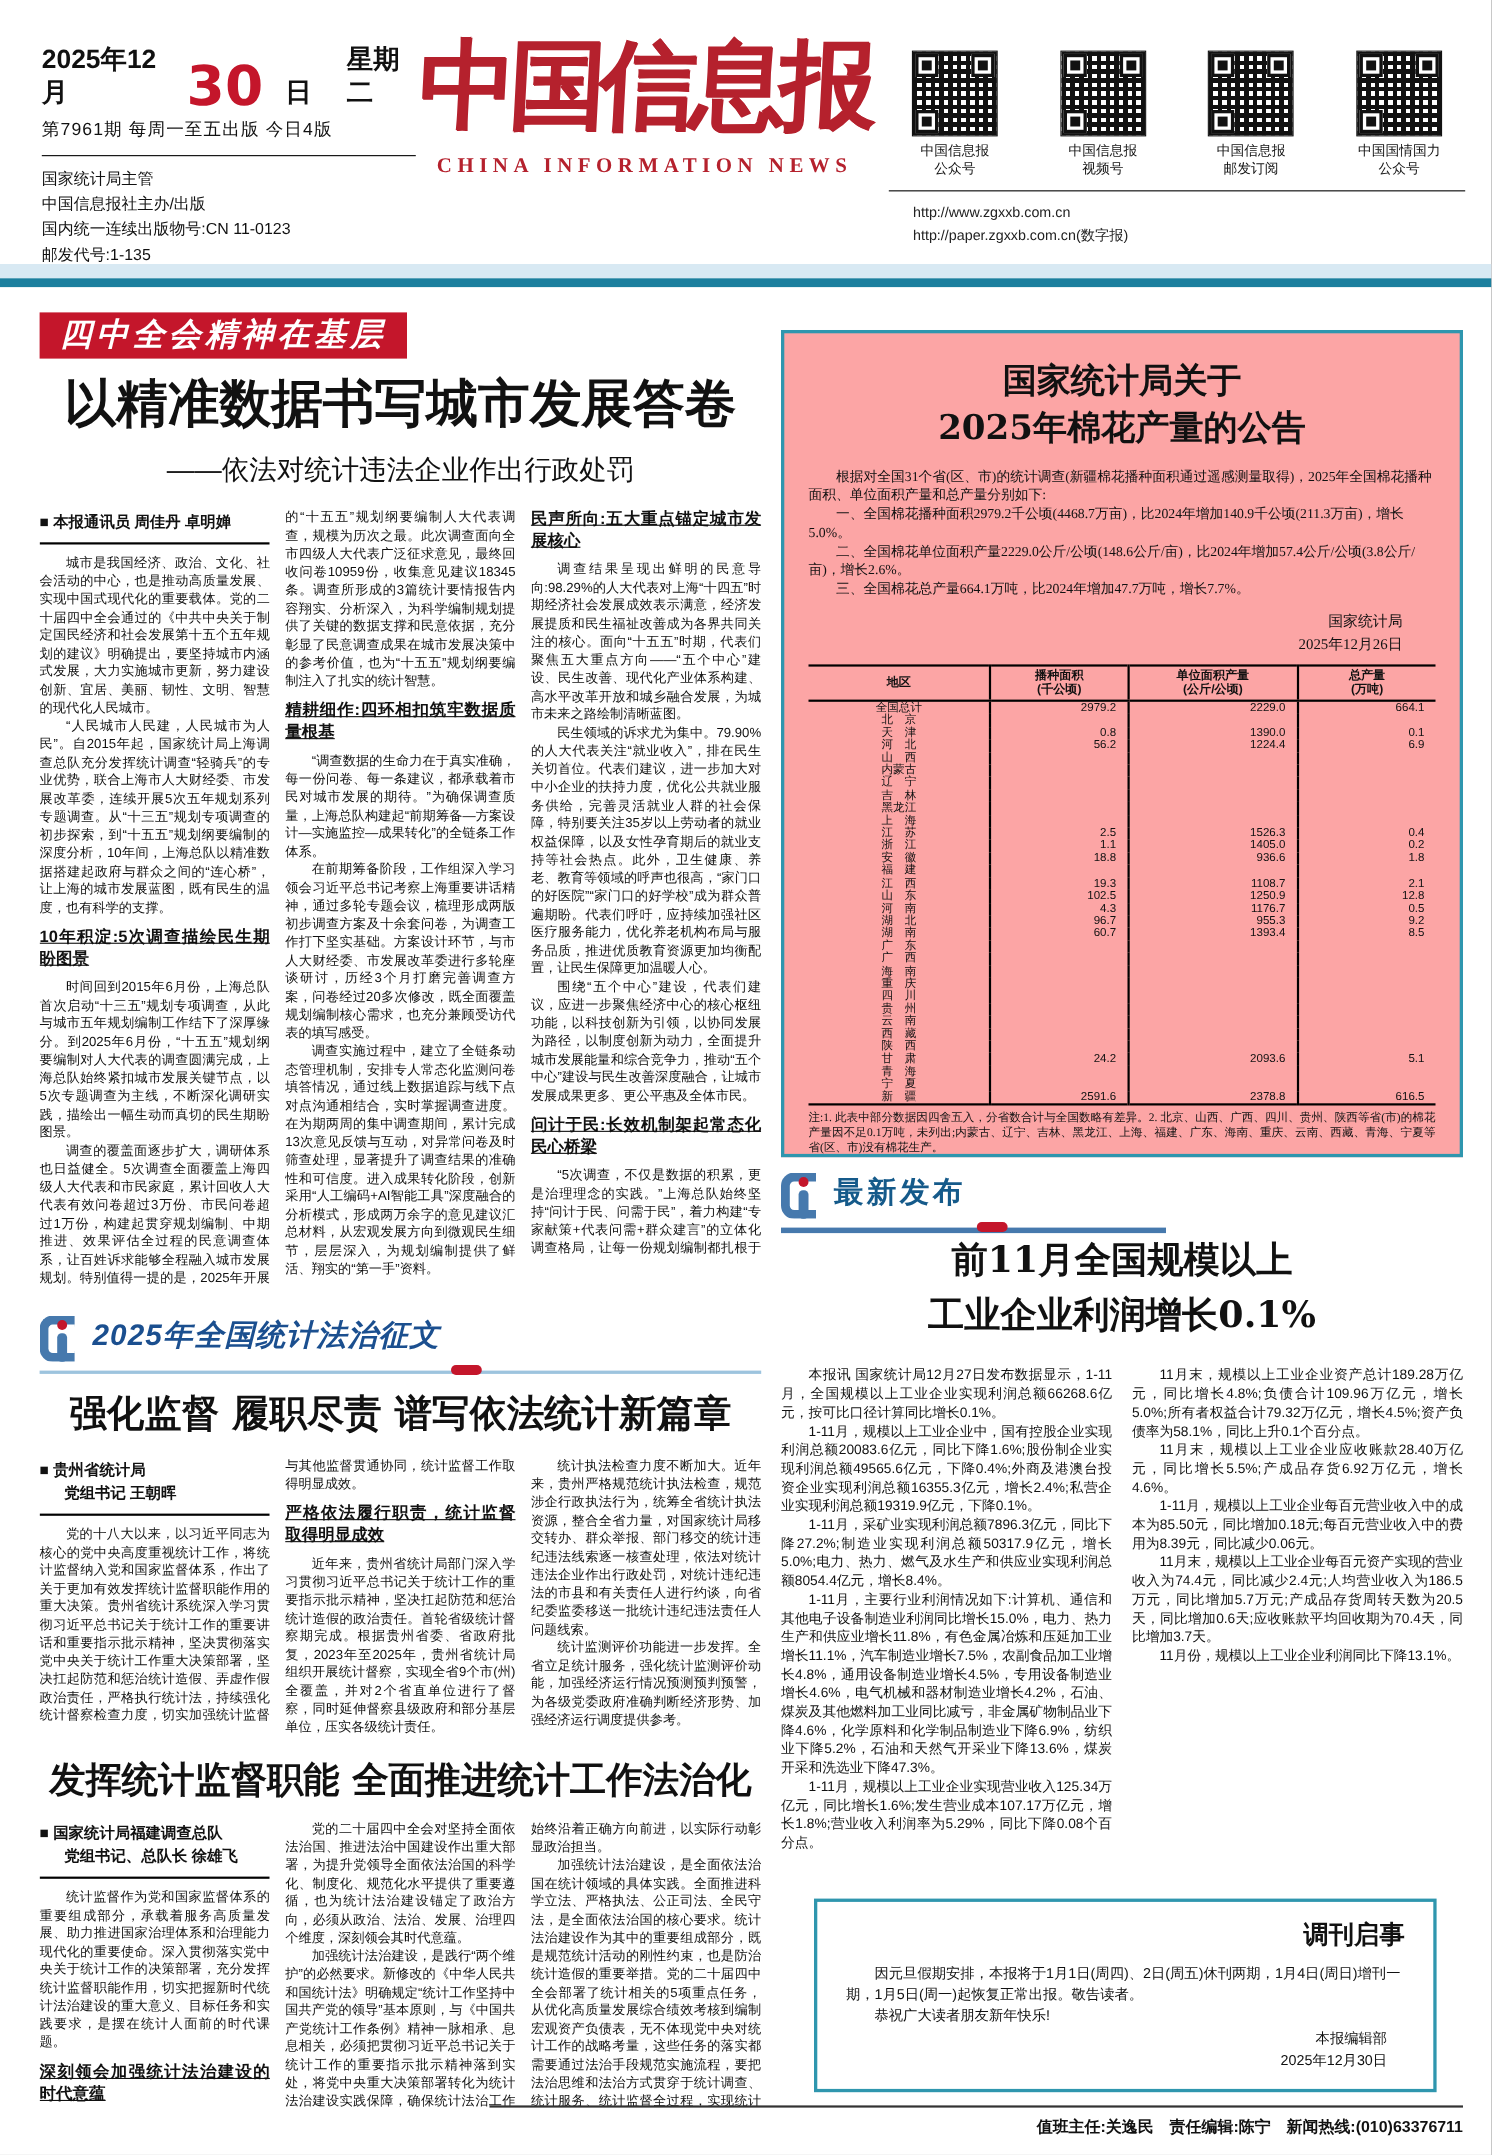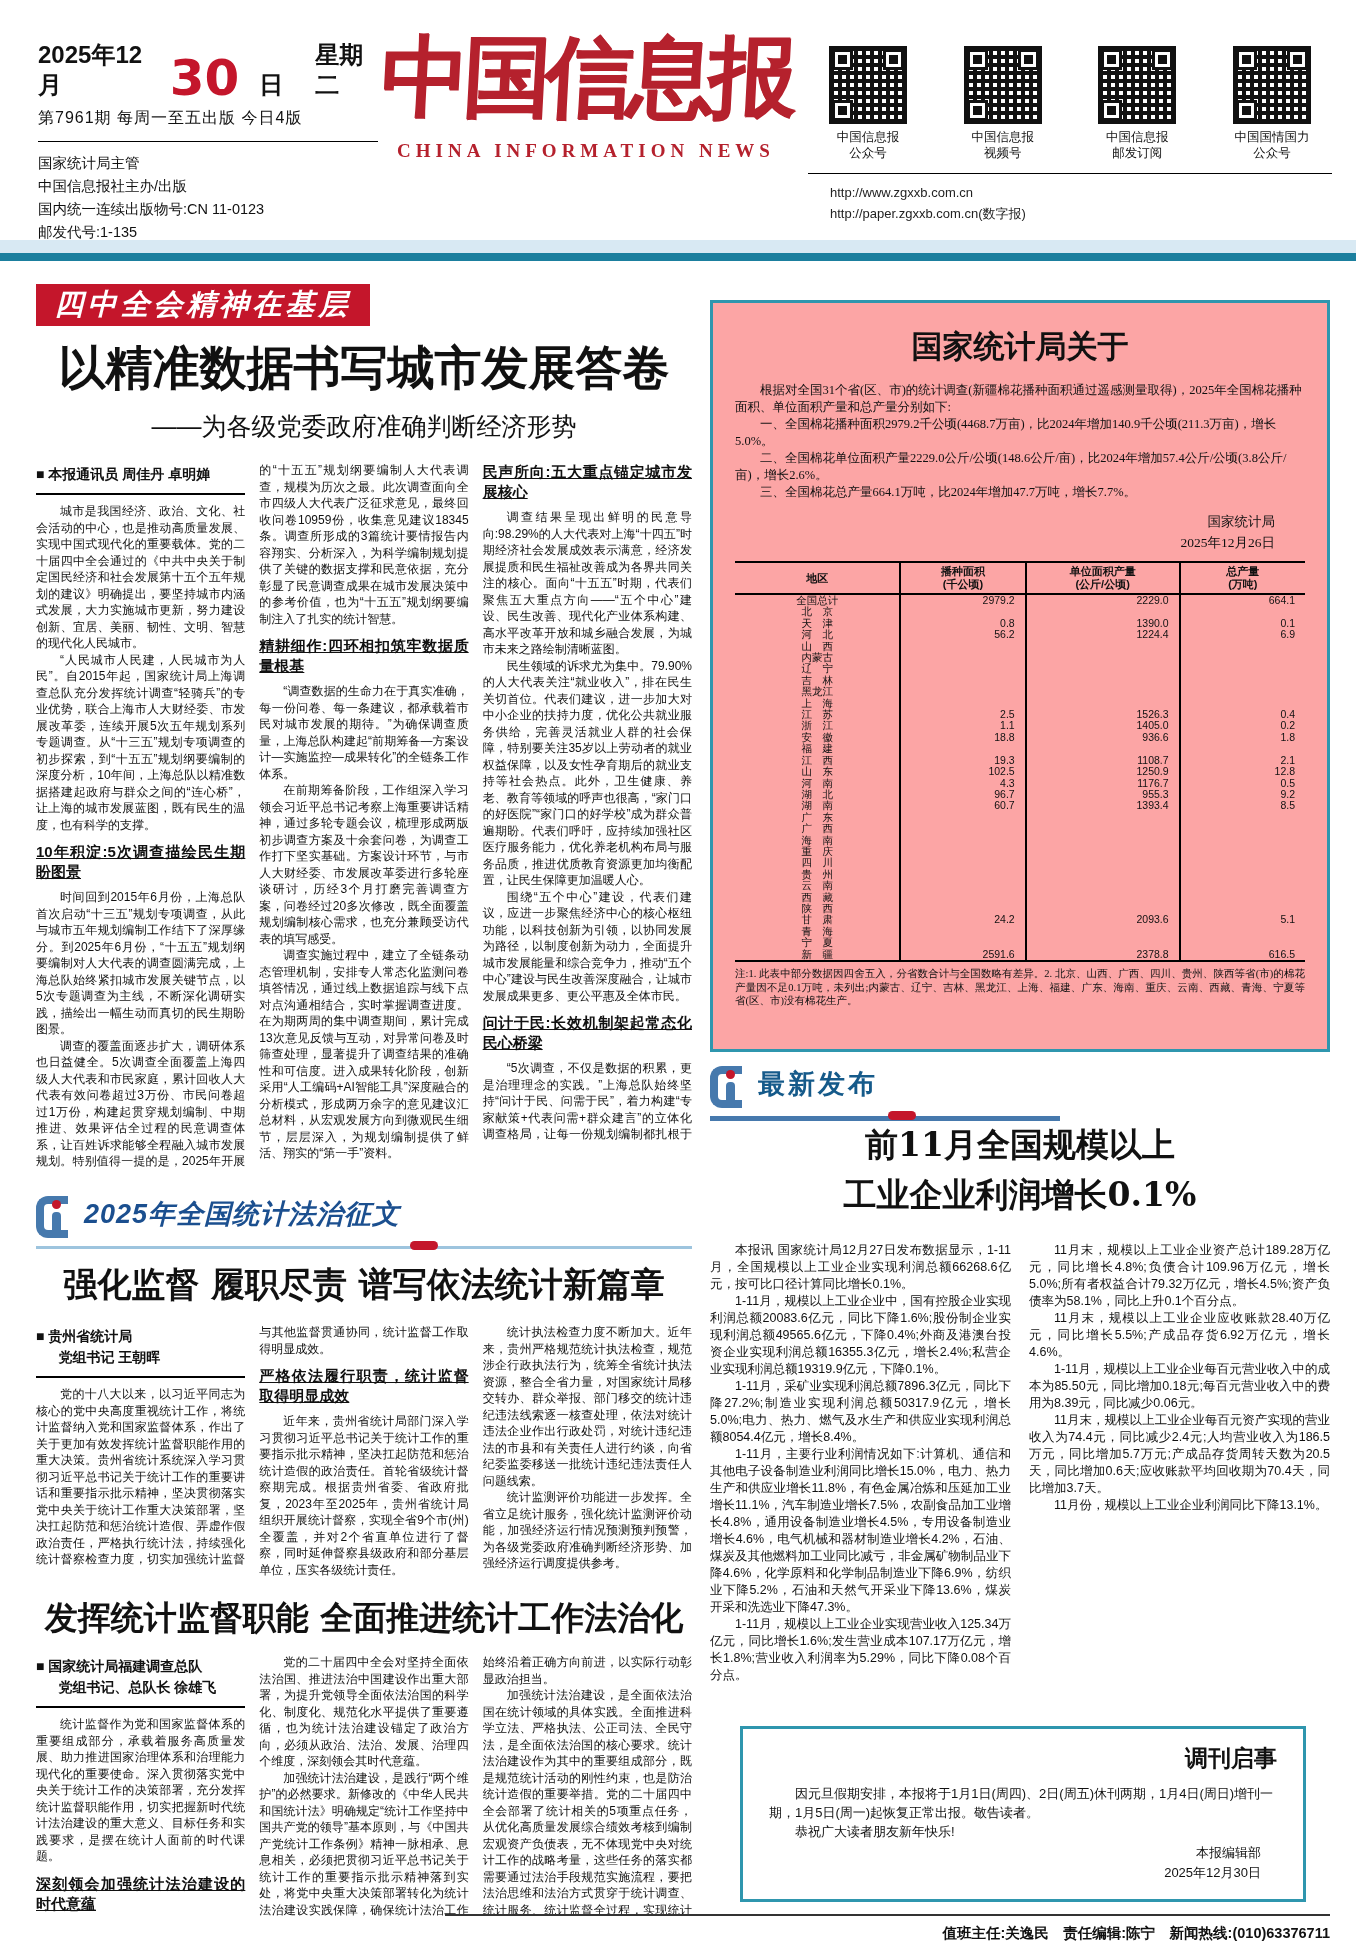--- a/index.html
+++ b/index.html
@@ -184,21 +184,21 @@
       <div>http://paper.zgxxb.com.cn(数字报)</div>
     </div>
   </div>
 
   <div class="band-light"></div>
   <div class="band-dark"></div>
 
   <div class="banner">四中全会精神在基层</div>
 
   <div class="headline-main">以精准数据书写城市发展答卷</div>
-  <div class="subtitle-main">——为各级党委政府准确判断经济形势</div>
+  <div class="subtitle-main">——依法对统计违法企业作出行政处罚</div>
   <div class="article article-main">
     <div class="byline">■ 本报通讯员 周佳丹 卓明婵</div>
     <div>
         <p class="para">城市是我国经济、政治、文化、社会活动的中心，也是推动高质量发展、实现中国式现代化的重要载体。党的二十届四中全会通过的《中共中央关于制定国民经济和社会发展第十五个五年规划的建议》明确提出，要坚持城市内涵式发展，大力实施城市更新，努力建设创新、宜居、美丽、韧性、文明、智慧的现代化人民城市。</p>
         <p class="para">“人民城市人民建，人民城市为人民”。自2015年起，国家统计局上海调查总队充分发挥统计调查“轻骑兵”的专业优势，联合上海市人大财经委、市发展改革委，连续开展5次五年规划系列专题调查。从“十三五”规划专项调查的初步探索，到“十五五”规划纲要编制的深度分析，10年间，上海总队以精准数据搭建起政府与群众之间的“连心桥”，让上海的城市发展蓝图，既有民生的温度，也有科学的支撑。</p>
         <h3 class="subhead">10年积淀:5次调查描绘民生期盼图景</h3>
         <p class="para">时间回到2015年6月份，上海总队首次启动“十三五”规划专项调查，从此与城市五年规划编制工作结下了深厚缘分。到2025年6月份，“十五五”规划纲要编制对人大代表的调查圆满完成，上海总队始终紧扣城市发展关键节点，以5次专题调查为主线，不断深化调研实践，描绘出一幅生动而真切的民生期盼图景。</p>
         <p class="para">调查的覆盖面逐步扩大，调研体系也日益健全。5次调查全面覆盖上海四级人大代表和市民家庭，累计回收人大代表有效问卷超过3万份、市民问卷超过1万份，构建起贯穿规划编制、中期推进、效果评估全过程的民意调查体系，让百姓诉求能够全程融入城市发展规划。特别值得一提的是，2025年开展的“十五五”规划纲要编制人大代表调查，规模为历次之最。此次调查面向全市四级人大代表广泛征求意见，最终回收问卷10959份，收集意见建议18345条。调查所形成的3篇统计要情报告内容翔实、分析深入，为科学编制规划提供了关键的数据支撑和民意依据，充分彰显了民意调查成果在城市发展决策中的参考价值，也为“十五五”规划纲要编制注入了扎实的统计智慧。</p>
         <h3 class="subhead">精耕细作:四环相扣筑牢数据质量根基</h3>
         <p class="para">“调查数据的生命力在于真实准确，每一份问卷、每一条建议，都承载着市民对城市发展的期待。”为确保调查质量，上海总队构建起“前期筹备—方案设计—实施监控—成果转化”的全链条工作体系。</p>
@@ -209,20 +209,21 @@
         <p class="para">民生领域的诉求尤为集中。79.90%的人大代表关注“就业收入”，排在民生关切首位。代表们建议，进一步加大对中小企业的扶持力度，优化公共就业服务供给，完善灵活就业人群的社会保障，特别要关注35岁以上劳动者的就业权益保障，以及女性孕育期后的就业支持等社会热点。此外，卫生健康、养老、教育等领域的呼声也很高，“家门口的好医院”“家门口的好学校”成为群众普遍期盼。代表们呼吁，应持续加强社区医疗服务能力，优化养老机构布局与服务品质，推进优质教育资源更加均衡配置，让民生保障更加温暖人心。</p>
         <p class="para">围绕“五个中心”建设，代表们建议，应进一步聚焦经济中心的核心枢纽功能，以科技创新为引领，以协同发展为路径，以制度创新为动力，全面提升城市发展能量和综合竞争力，推动“五个中心”建设与民生改善深度融合，让城市发展成果更多、更公平惠及全体市民。</p>
         <h3 class="subhead">问计于民:长效机制架起常态化民心桥梁</h3>
         <p class="para">“5次调查，不仅是数据的积累，更是治理理念的实践。”上海总队始终坚持“问计于民、问需于民”，着力构建“专家献策+代表问需+群众建言”的立体化调查格局，让每一份规划编制都扎根于实践沃土，贴近民心所向，真正服务于民生改善。</p>
       </div>
   </div>
 
   <div class="announce-box">
     <div class="announce-title">
       <div>国家统计局关于</div>
+      <div>2025年棉花产量的公告</div>
     </div>
     <div class="announce-body">
         <p class="para">根据对全国31个省(区、市)的统计调查(新疆棉花播种面积通过遥感测量取得)，2025年全国棉花播种面积、单位面积产量和总产量分别如下:</p>
         <p class="para">一、全国棉花播种面积2979.2千公顷(4468.7万亩)，比2024年增加140.9千公顷(211.3万亩)，增长5.0%。</p>
         <p class="para">二、全国棉花单位面积产量2229.0公斤/公顷(148.6公斤/亩)，比2024年增加57.4公斤/公顷(3.8公斤/亩)，增长2.6%。</p>
         <p class="para">三、全国棉花总产量664.1万吨，比2024年增加47.7万吨，增长7.7%。</p>
       </div>
     <div class="announce-sign">
       <div>国家统计局</div>
       <div>2025年12月26日</div>

